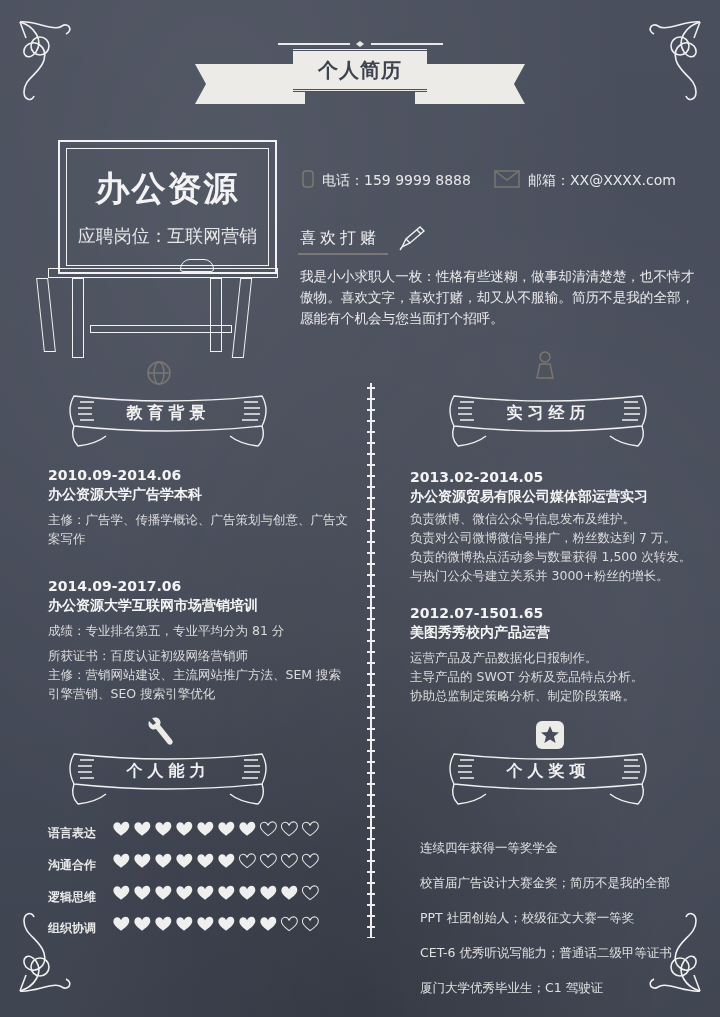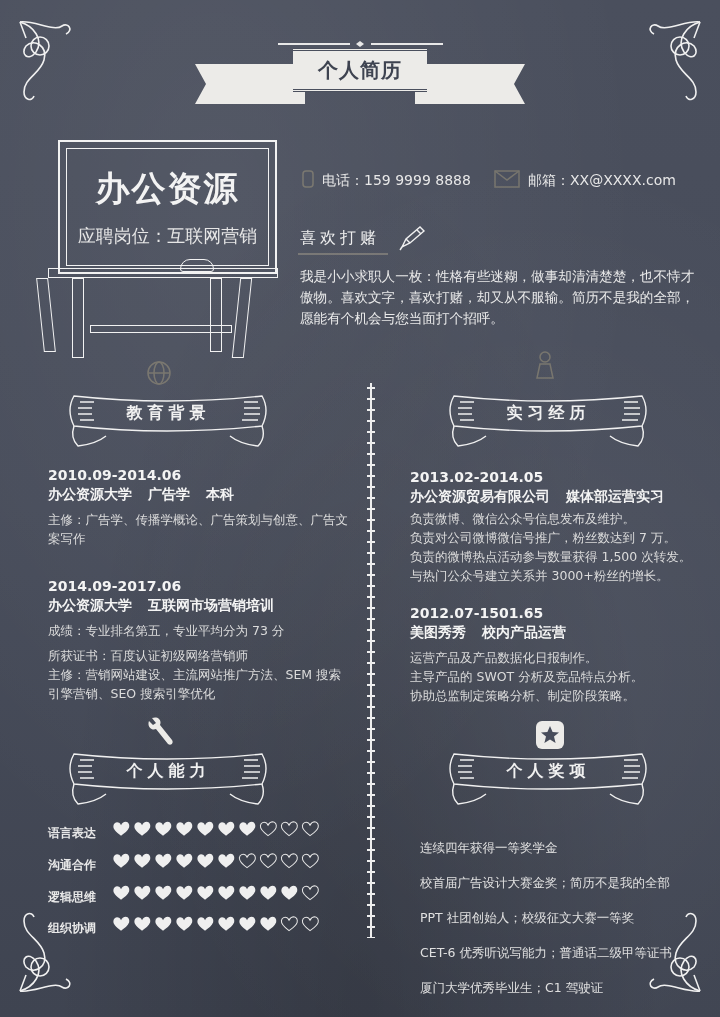--- a/index.html
+++ b/index.html
@@ -45,21 +45,21 @@
   .divider{position:absolute;left:366px;top:383px;width:10px;height:555px;}
   
   .scroll{position:absolute;width:205px;height:62px;}
   .scroll svg{position:absolute;left:0;top:0;width:100%;height:100%;}
   .scroll-label{position:absolute;left:0;right:0;top:13px;text-align:center;font-size:16px;letter-spacing:5px;color:#f1f1f1;font-weight:bold;}
   .faint-icon{position:absolute;opacity:.35;}
   
   .block{position:absolute;font-size:12.5px;color:#e2e2e2;}
   .date{font-size:14px;font-weight:bold;color:#f4f4f4;line-height:18px;}
   .org{font-size:14px;font-weight:bold;color:#f4f4f4;line-height:20px;}
-  .org span + span{margin-left:16px;}
+  .org span + span{}
   .desc{font-size:12.5px;line-height:19px;color:#dcdcdc;margin-top:6px;}
   .desc p{margin:0;}
   
   .skill-row{position:absolute;left:48px;height:20px;display:flex;align-items:center;}
   .skill-label{width:64px;font-size:12px;font-weight:bold;color:#e8e8e8;margin-top:10px;}
   .hearts{display:flex;gap:2px;}
   .heart{width:19px;height:17px;}
   
   .awards{position:absolute;left:404px;top:822px;font-size:12.5px;line-height:19px;color:#e0e0e0;}
   .awards p{margin:16px;}
@@ -196,21 +196,21 @@
       <p>主修：广告学、传播学概论、广告策划与创意、广告文案写作</p>
     </div>
   </div>
 
   <div class="block" style="left:48px;top:577px;width:300px;">
     <div class="date">2014.09-2017.06</div>
     <div class="org">
       <span>办公资源大学</span><span>互联网市场营销培训</span>
     </div>
     <div class="desc">
-      <p style="margin-bottom:6px;">成绩：专业排名第五，专业平均分为 73 分</p>
+      <p style="margin-bottom:6px;">成绩：专业排名第五，专业平均分为 81 分</p>
       <p>所获证书：百度认证初级网络营销师</p>
       <p>主修：营销网站建设、主流网站推广方法、SEM 搜索引擎营销、SEO 搜索引擎优化</p>
     </div>
   </div>
 
   <div class="faint-icon" style="left:534px;top:350px;">
     <svg width="22" height="30" viewBox="0 0 22 30" fill="none" stroke="#c9b98a" stroke-width="1.5">
         <circle cx="11" cy="7" r="5"></circle>
         <path d="M3 28 L6 14 H16 L19 28 Z"></path>
       </svg>

